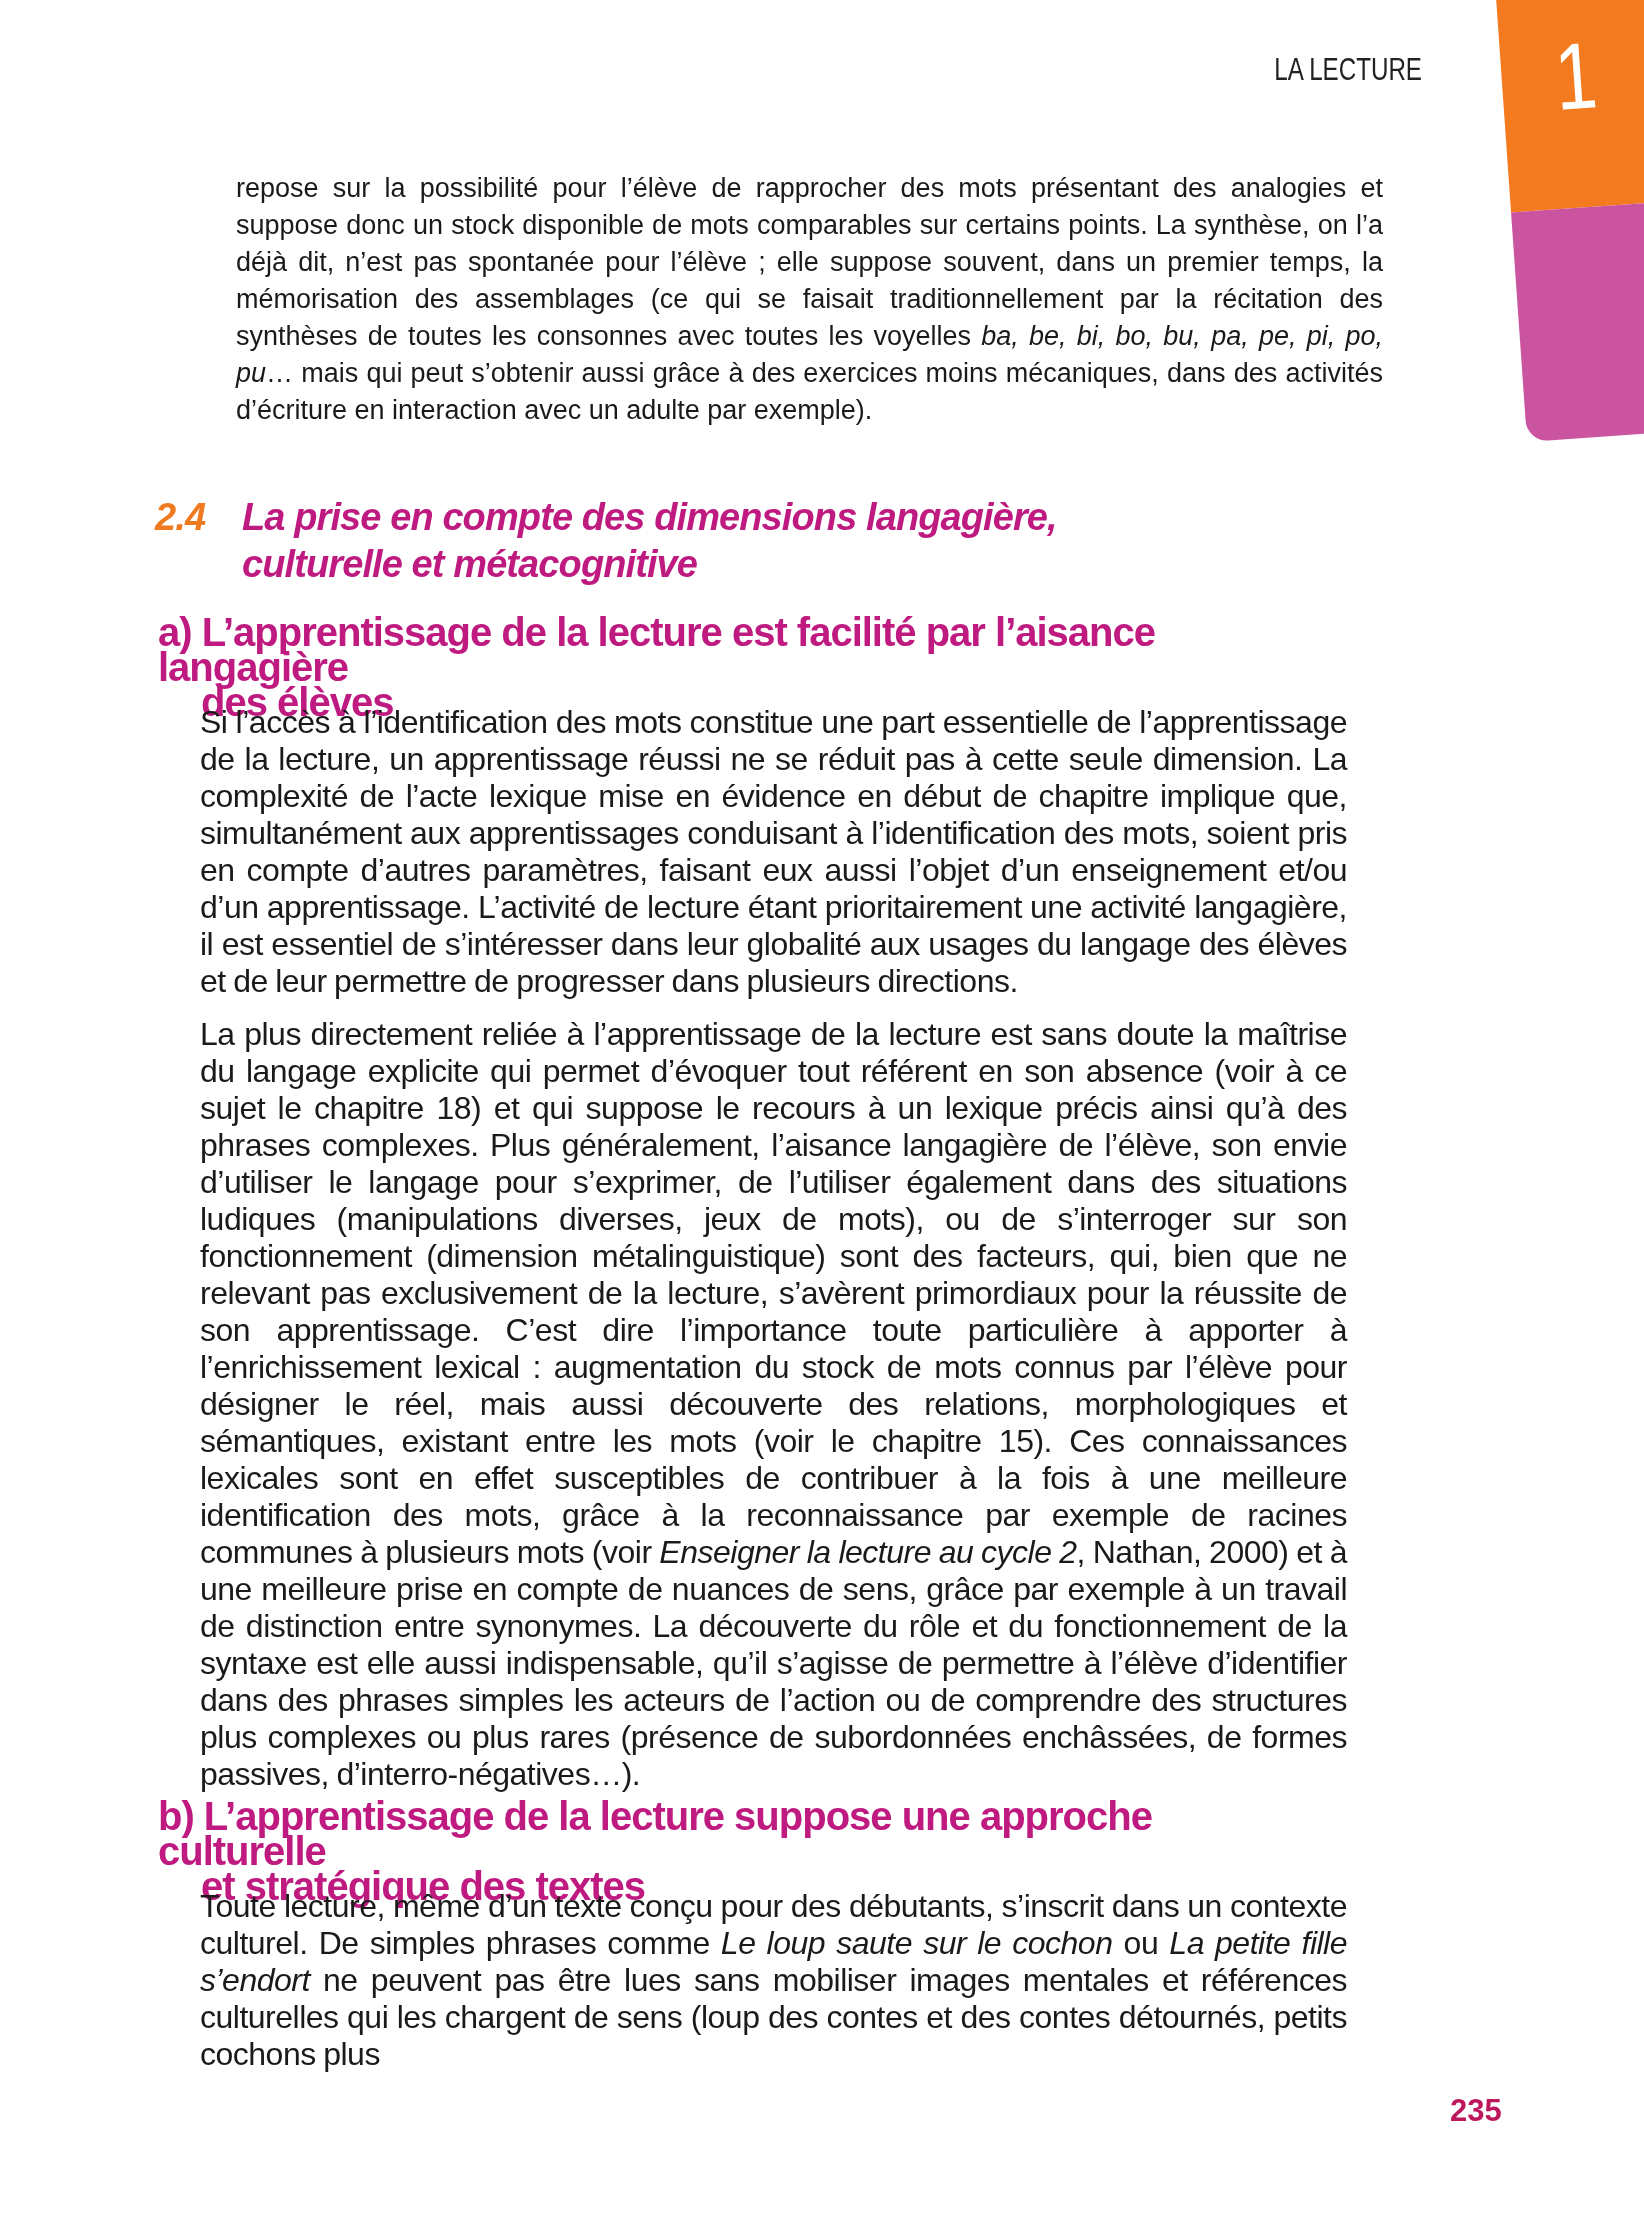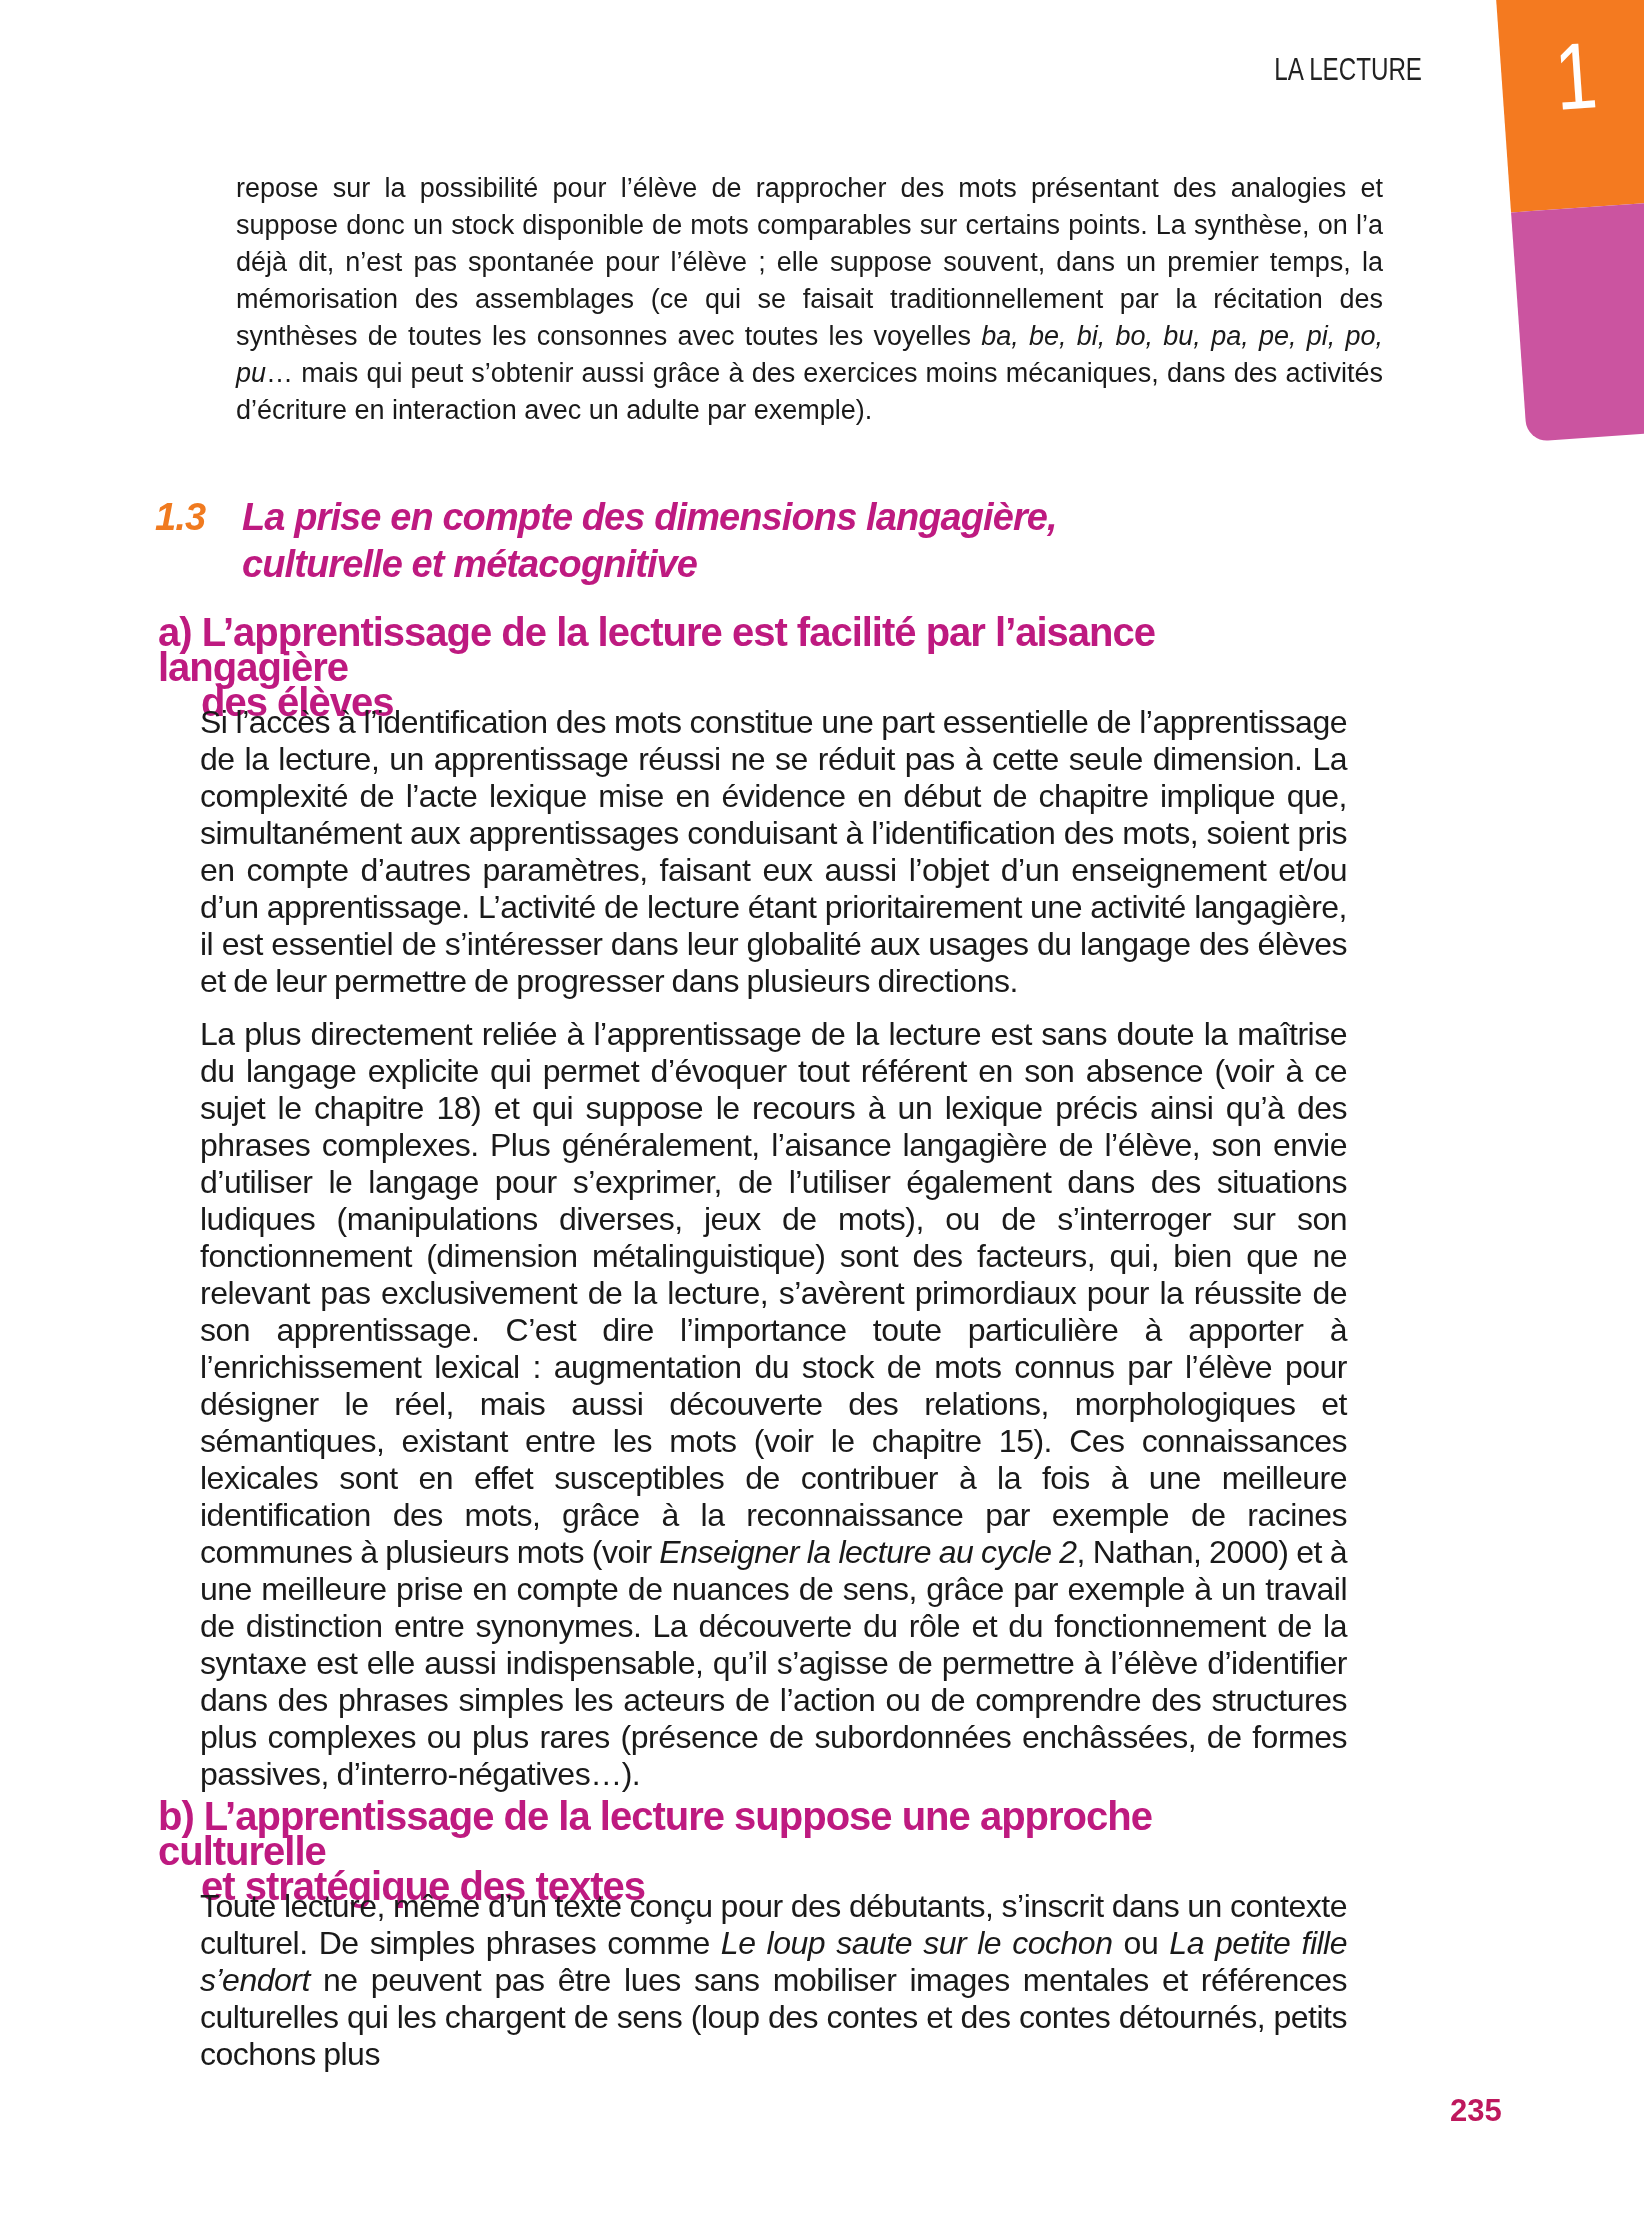--- a/index.html
+++ b/index.html
@@ -77,21 +77,21 @@
   <div class="tab-pink">
     <div class="tab-label">SAVOIRS</div>
   </div>
 </div>
 
 <div class="content">
   <p class="body first"><span>repose sur la possibilité pour l’élève de rapprocher des mots présentant des analogies et suppose donc un stock disponible de mots comparables sur certains points. La synthèse, on l’a déjà dit, n’est pas spontanée pour l’élève ; elle suppose souvent, dans un premier temps, la mémorisation des assemblages (ce qui se faisait traditionnellement par la récitation des synthèses de toutes les consonnes avec toutes les voyelles </span><i>ba, be, bi, bo, bu, pa, pe, pi, po, pu</i><span>… mais qui peut s’obtenir aussi grâce à des exercices moins mécaniques, dans des activités d’écriture en interaction avec un adulte par exemple).</span></p>
 </div>
 
 <div class="h2" style="top:494px;">
-  <span class="num">1.3</span><span>La prise en compte des dimensions langagière,</span>
+  <span class="num">2.4</span><span>La prise en compte des dimensions langagière,</span>
   <span class="line2">culturelle et métacognitive</span>
 </div>
 
 <div class="h3" style="top:615px;">
   <span>a) L’apprentissage de la lecture est facilité par l’aisance langagière</span>
   <span class="indent">des élèves</span>
 </div>
 
 <div class="block" style="top:704px;">
   <p class="body">Si l’accès à l’identification des mots constitue une part essentielle de l’apprentissage de la lecture, un apprentissage réussi ne se réduit pas à cette seule dimension. La complexité de l’acte lexique mise en évidence en début de chapitre implique que, simultanément aux apprentissages conduisant à l’identification des mots, soient pris en compte d’autres paramètres, faisant eux aussi l’objet d’un enseignement et/ou d’un apprentissage. L’activité de lecture étant prioritairement une activité langagière, il est essentiel de s’intéresser dans leur globalité aux usages du langage des élèves et de leur permettre de progresser dans plusieurs directions.</p>

